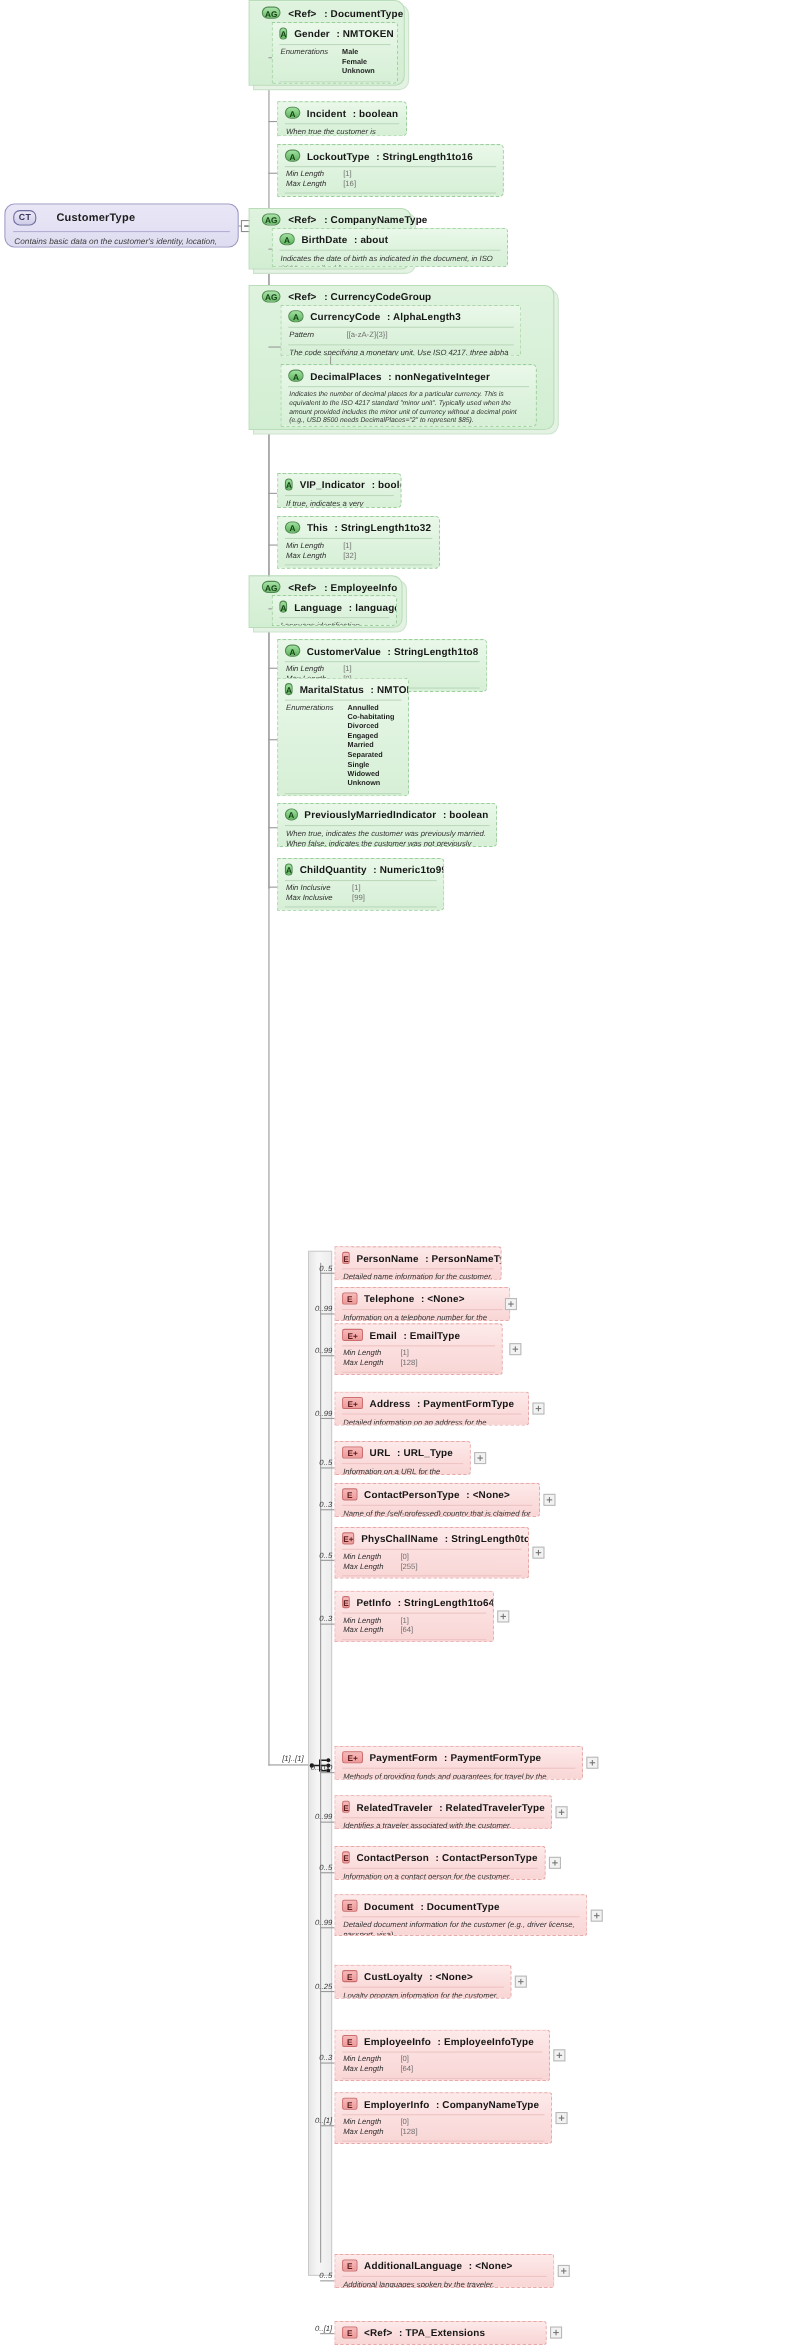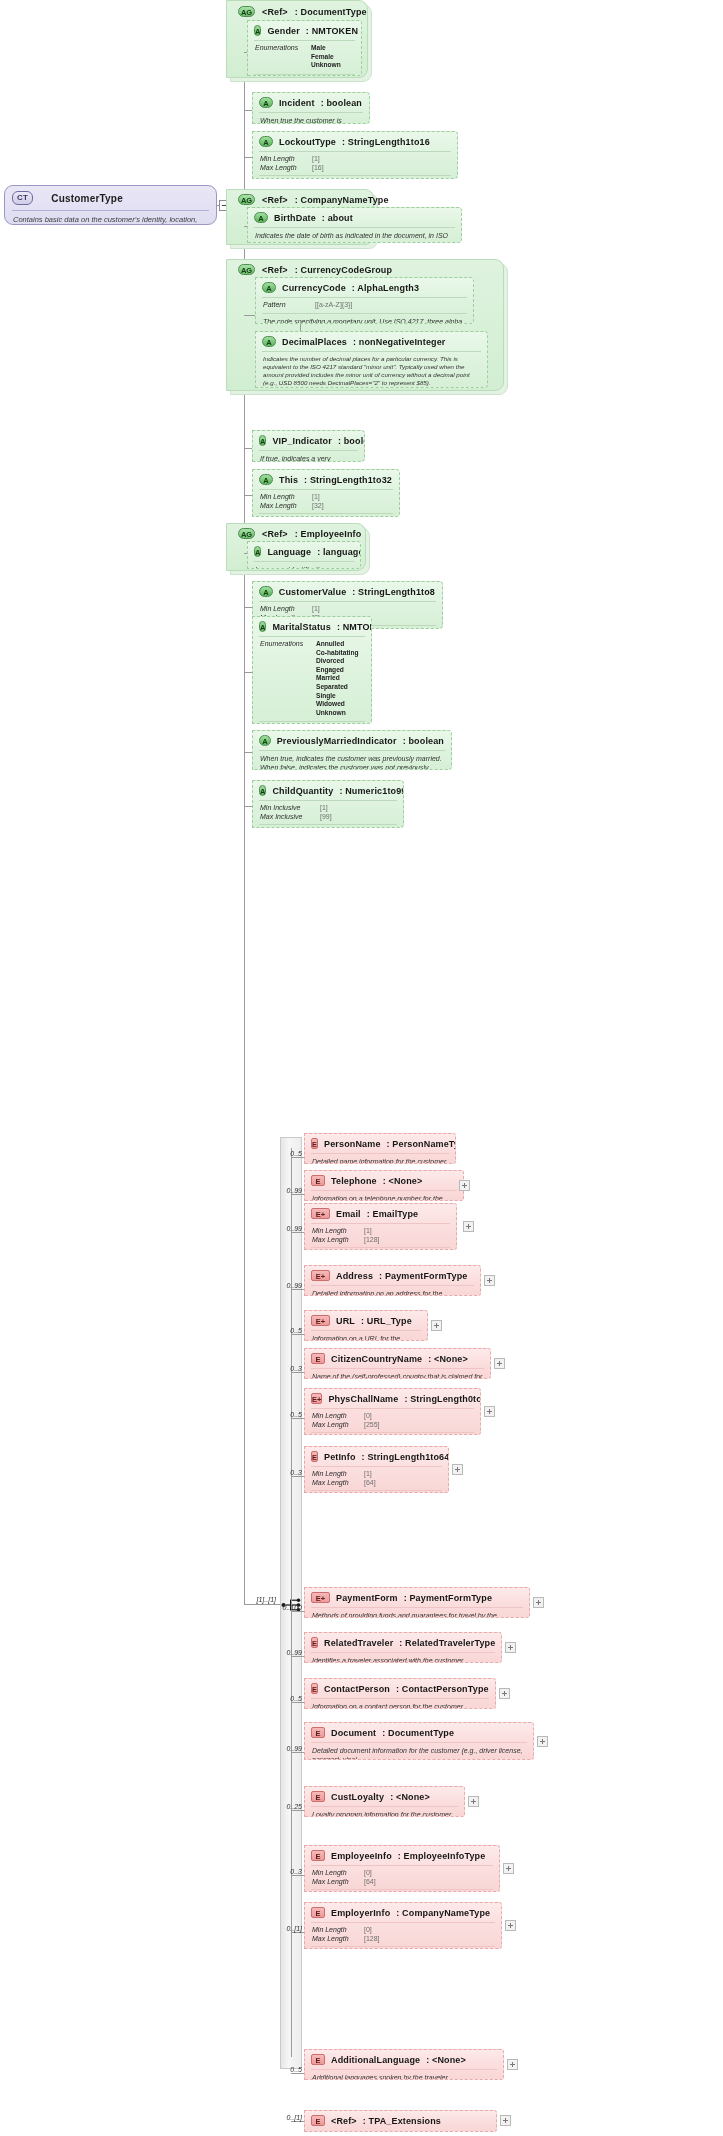--- a/index.html
+++ b/index.html
@@ -493,21 +493,21 @@
     <div class="row-sep r"></div>
     <div class="desc">Information on a URL for the customer.</div>
   </div>
   <div class="exp plus" style="left:431px;top:1320px;"></div>
 
   <div class="hline" style="left:291px;top:1372px;width:13px;"></div>
   <div class="card-lbl" style="left:268px;top:1365px;width:34px;">0..3</div>
   <div class="card elem" style="left:304px;top:1348px;width:187px;height:31px;border-radius:0 3px 3px 0;">
     <div class="hdr">
       <span class="badge e">E</span>
-      <span class="nm">CitizenCountryName</span>
+      <span class="nm">ContactPersonType</span>
       <span class="nm">: &lt;None&gt;</span>
     </div>
     <div class="row-sep r"></div>
     <div class="desc">Name of the (self-professed) country that is claimed for citizenship.</div>
   </div>
   <div class="exp plus" style="left:494px;top:1358px;"></div>
 
   <div class="hline" style="left:291px;top:1418px;width:13px;"></div>
   <div class="card-lbl" style="left:268px;top:1411px;width:34px;">0..5</div>
   <div class="card elem" style="left:304px;top:1388px;width:177px;height:47px;border-radius:0 3px 3px 0;">

